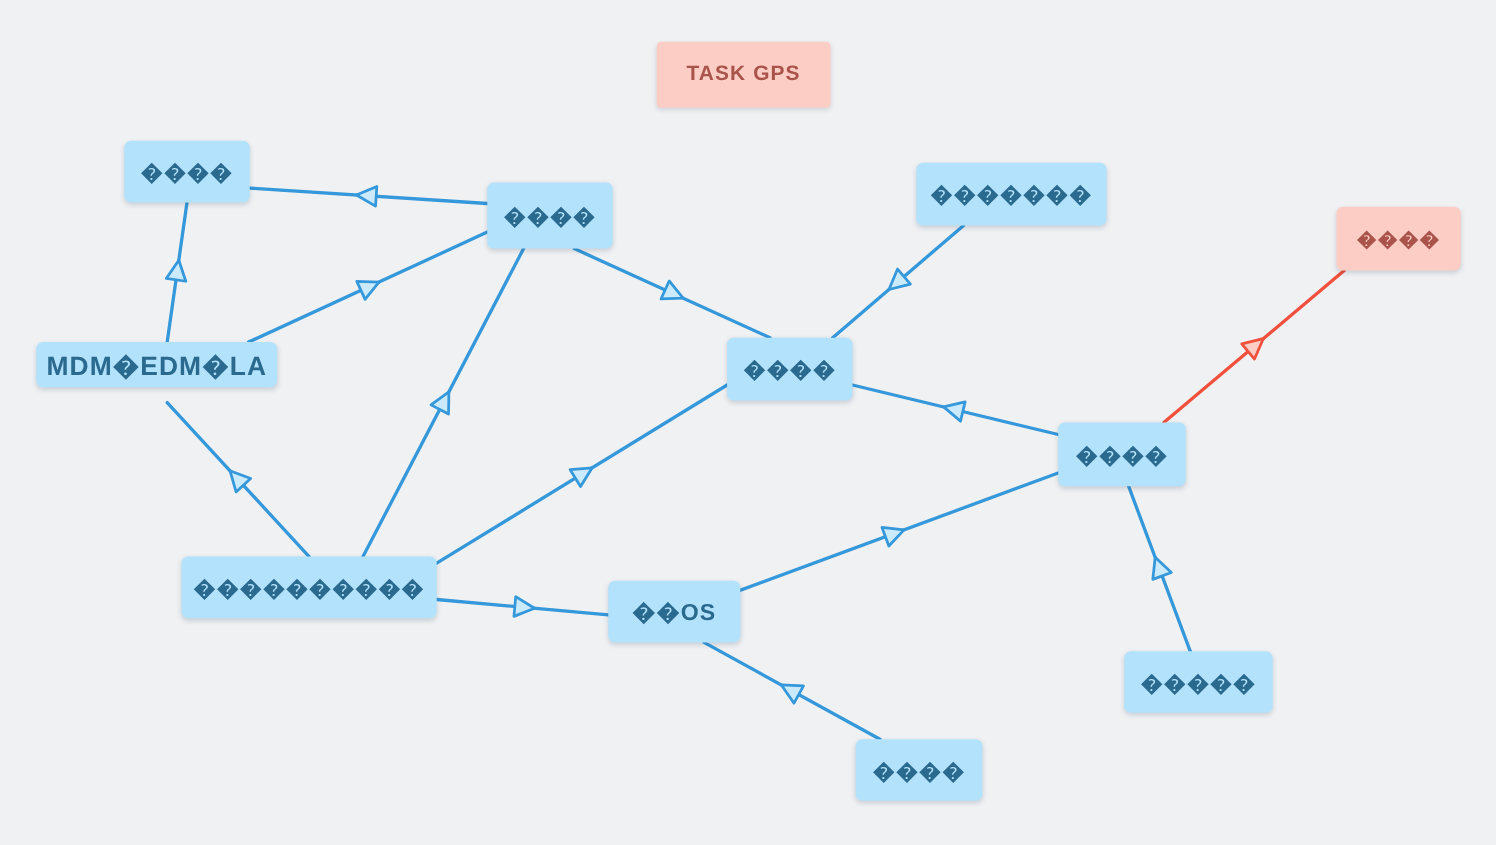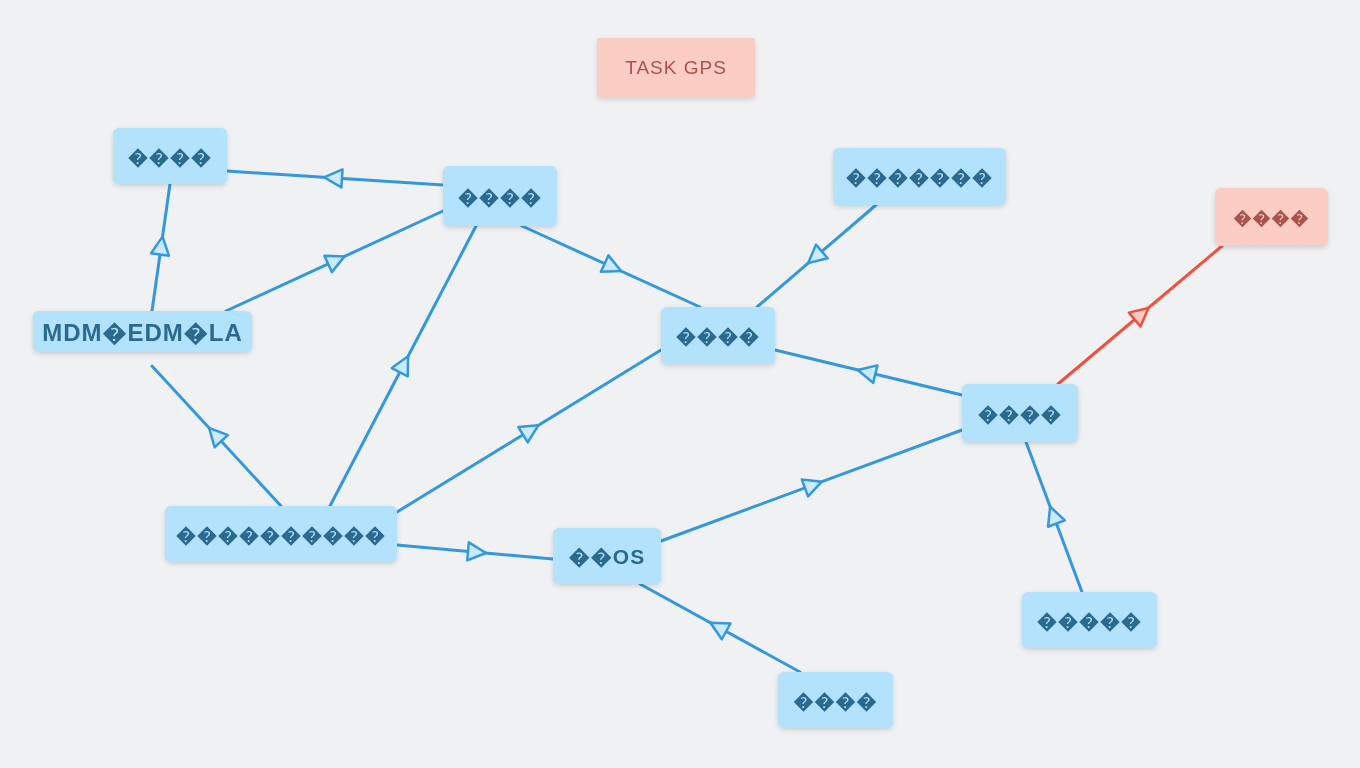--- a/index.html
+++ b/index.html
@@ -51,21 +51,21 @@
   }
   .title-box {
     position: absolute;
     box-sizing: border-box;
     display: flex;
     align-items: center;
     justify-content: center;
     border-radius: 4px;
     background: #fbcdc5;
     color: #a9534b;
-    font-weight: normal;
+    font-weight: bold;
     letter-spacing: 1px;
     box-shadow: 0 2px 5px rgba(30,60,90,0.15);
     user-select: none;
   }
 </style>
 </head>
 <body>
 
 <div id="canvas">
 
@@ -148,21 +148,21 @@
       </div>
       <div class="node blue" style="left: 661px; top: 307px; width: 114px; height: 57px; font-size: 20px;">
         <span class="node-label">����</span>
       </div>
       <div class="node blue" style="left: 962px; top: 384px; width: 116px; height: 58px; font-size: 20px;">
         <span class="node-label">����</span>
       </div>
       <div class="node blue" style="left: 165px; top: 506px; width: 232px; height: 56px; font-size: 20px;">
         <span class="node-label">����������</span>
       </div>
-      <div class="node blue" style="left: 553px; top: 528px; width: 108px; height: 56px; font-size: 21px;">
+      <div class="node blue" style="left: 553px; top: 528px; width: 120px; height: 56px; font-size: 21px;">
         <span class="node-label">��OS</span>
       </div>
       <div class="node blue" style="left: 1022px; top: 592px; width: 135px; height: 56px; font-size: 20px;">
         <span class="node-label">�����</span>
       </div>
       <div class="node blue" style="left: 778px; top: 672px; width: 115px; height: 56px; font-size: 20px;">
         <span class="node-label">����</span>
       </div>
     </div>
 

